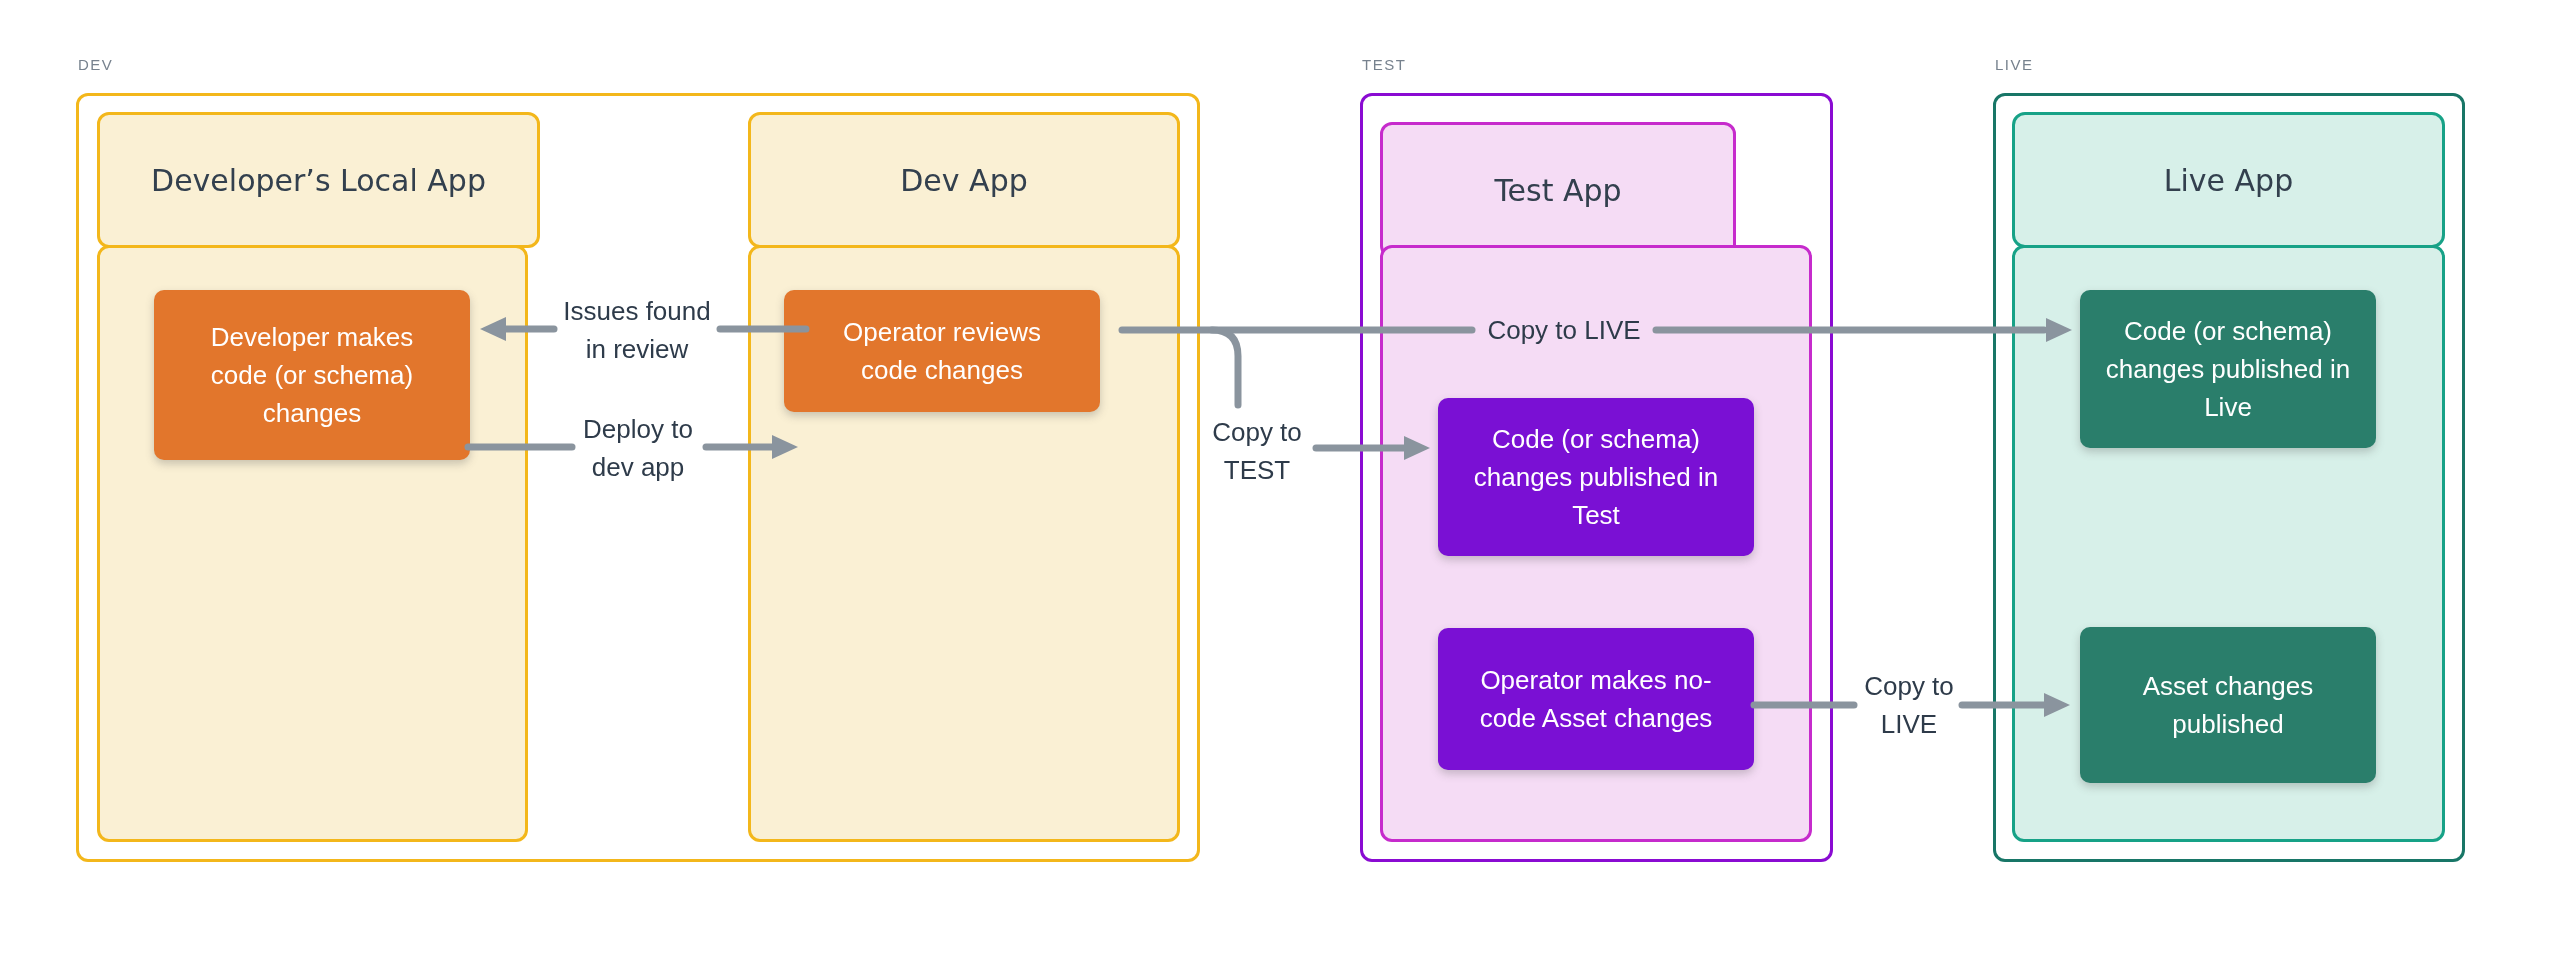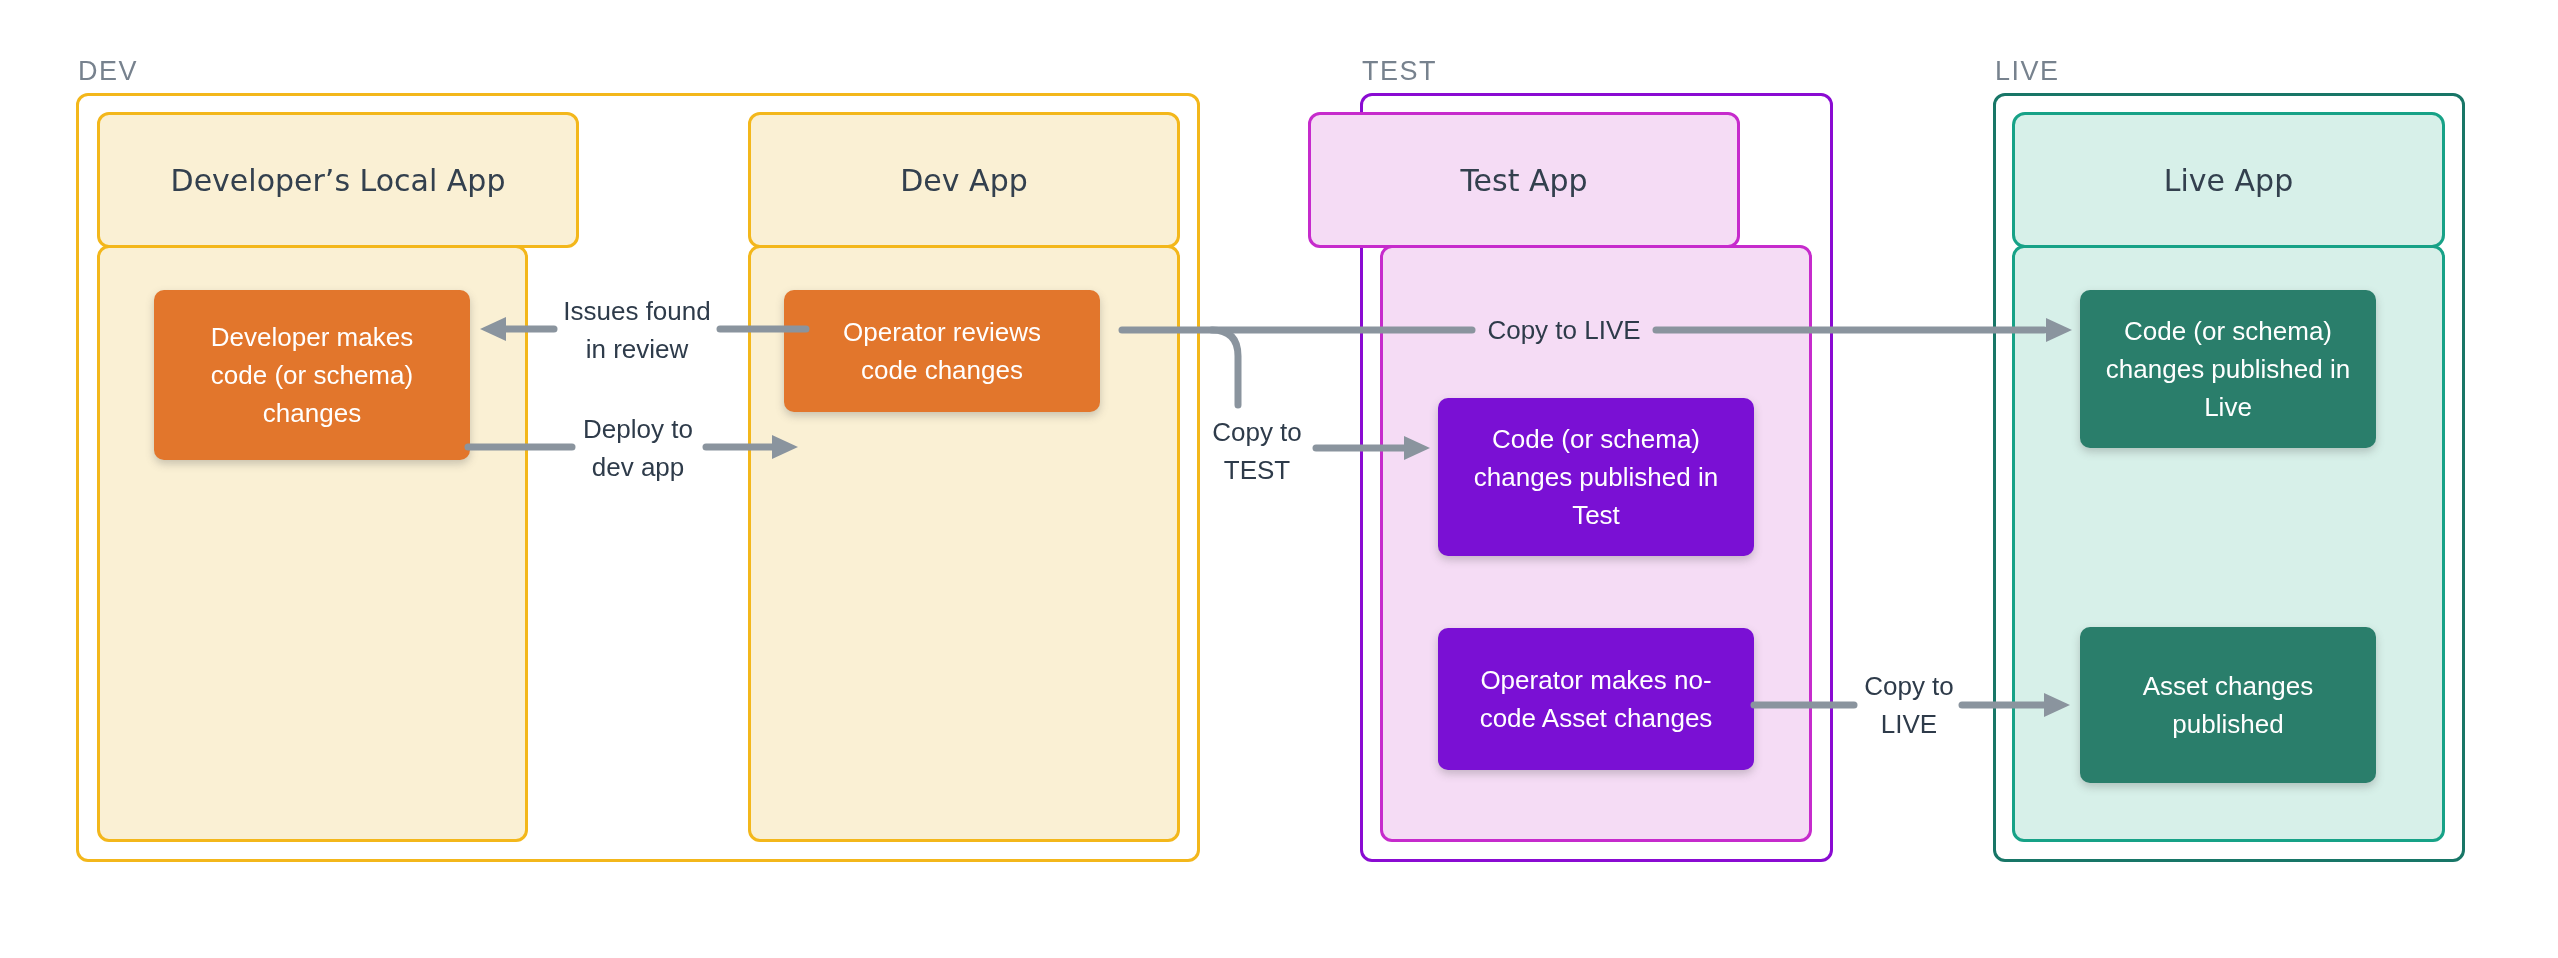--- a/index.html
+++ b/index.html
@@ -8,21 +8,21 @@
     font-family:"Liberation Sans",sans-serif;overflow:hidden;
   }
   .grp{
     position:absolute;top:93px;height:769px;border:3px solid;border-radius:12px;
     background:#fff;box-sizing:border-box;
   }
   .grp-dev{left:76px;width:1124px;border-color:var(--dev-border);}
   .grp-test{left:1360px;width:473px;border-color:var(--test-border);}
   .grp-live{left:1993px;width:472px;border-color:var(--live-border);}
   .grp-label{
-    position:absolute;top:56px;font-size:27px;letter-spacing:1.5px;
+    position:absolute;top:56px;font-size:15px;letter-spacing:1.5px;
     color:var(--group-label-text);font-weight:400;
   }
   .app-header{
     position:absolute;top:112px;height:136px;border:3px solid;border-radius:12px;
     box-sizing:border-box;display:flex;align-items:center;justify-content:center;
     font-size:30px;color:var(--header-text);
     font-family:"DejaVu Sans","Liberation Sans",sans-serif;
   }
   .app-body{
     position:absolute;top:245px;height:597px;border:3px solid;border-radius:12px;
@@ -49,34 +49,34 @@
   }
 </style>
 </head>
 <body>
 
 <div class="canvas">
 
   <div class="grp-label" style="left:78px;">DEV</div>
   <div class="grp grp-dev"></div>
 
-  <div class="app-header yellow-box" style="left:97px;width:482px;">
+  <div class="app-header yellow-box" style="left:97px;width:443px;">
     <span>Developer’s Local App</span>
   </div>
   <div class="app-body yellow-box" style="left:97px;width:431px;"></div>
 
   <div class="app-header yellow-box" style="left:748px;width:432px;">
     <span>Dev App</span>
   </div>
   <div class="app-body yellow-box" style="left:748px;width:432px;"></div>
 
   <div class="grp-label" style="left:1362px;">TEST</div>
   <div class="grp grp-test"></div>
 
-  <div class="app-header pink-box" style="left:1308px;width:432px;">
+  <div class="app-header pink-box" style="left:1380px;width:356px;margin-top:10px;">
     <span>Test App</span>
   </div>
   <div class="app-body pink-box" style="left:1380px;width:432px;"></div>
 
   <div class="grp-label" style="left:1995px;">LIVE</div>
   <div class="grp grp-live"></div>
 
   <div class="app-header mint-box" style="left:2012px;width:433px;border-radius:13px;">
     <span>Live App</span>
   </div>

